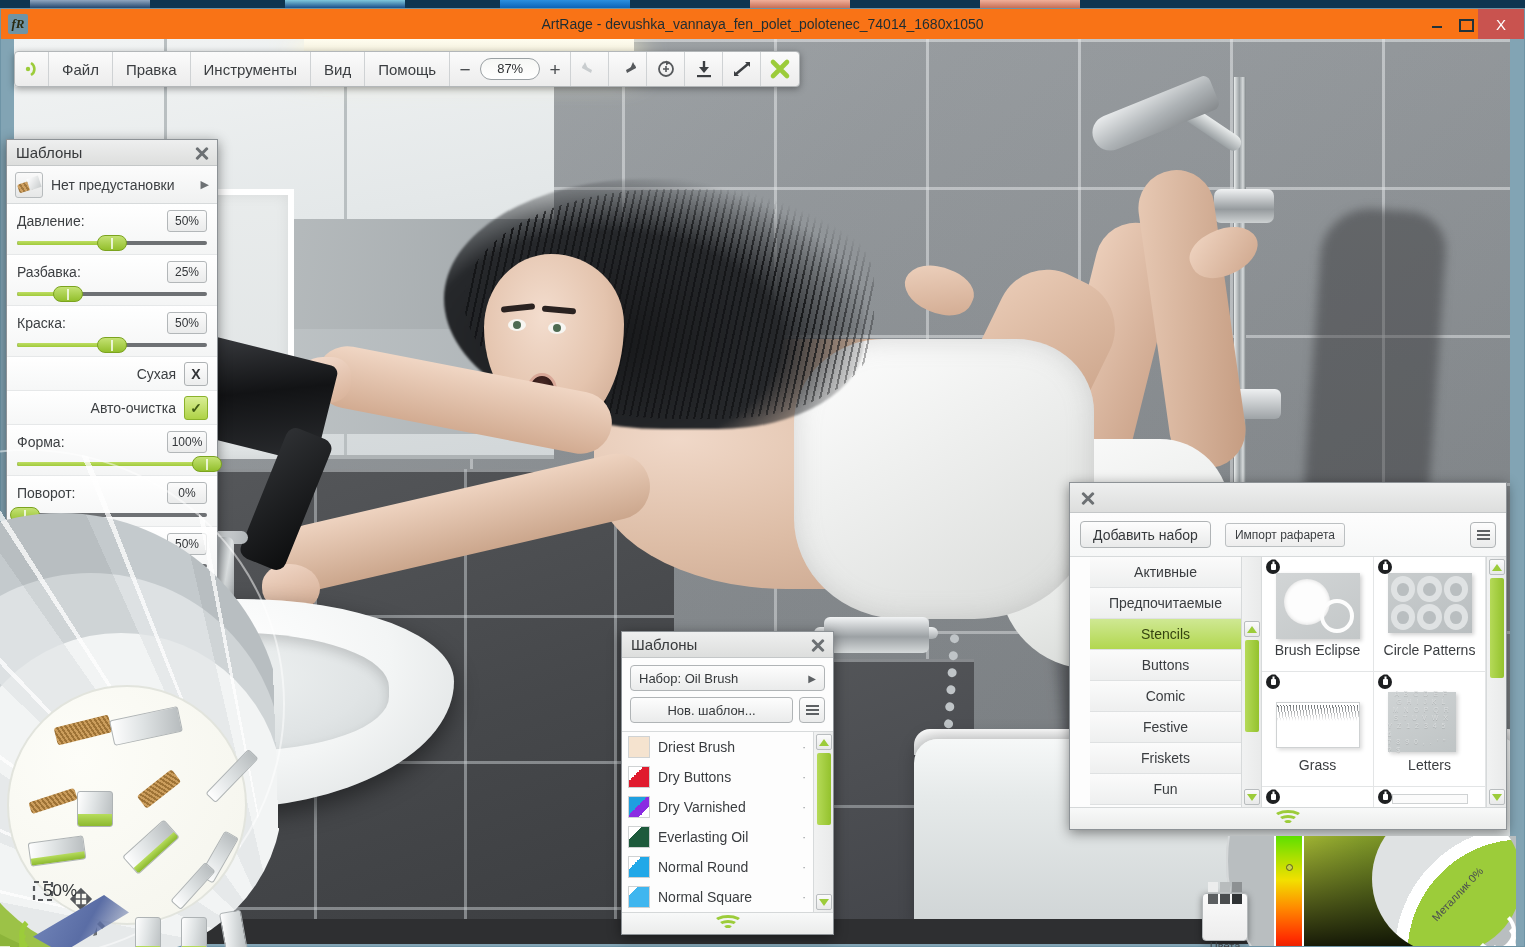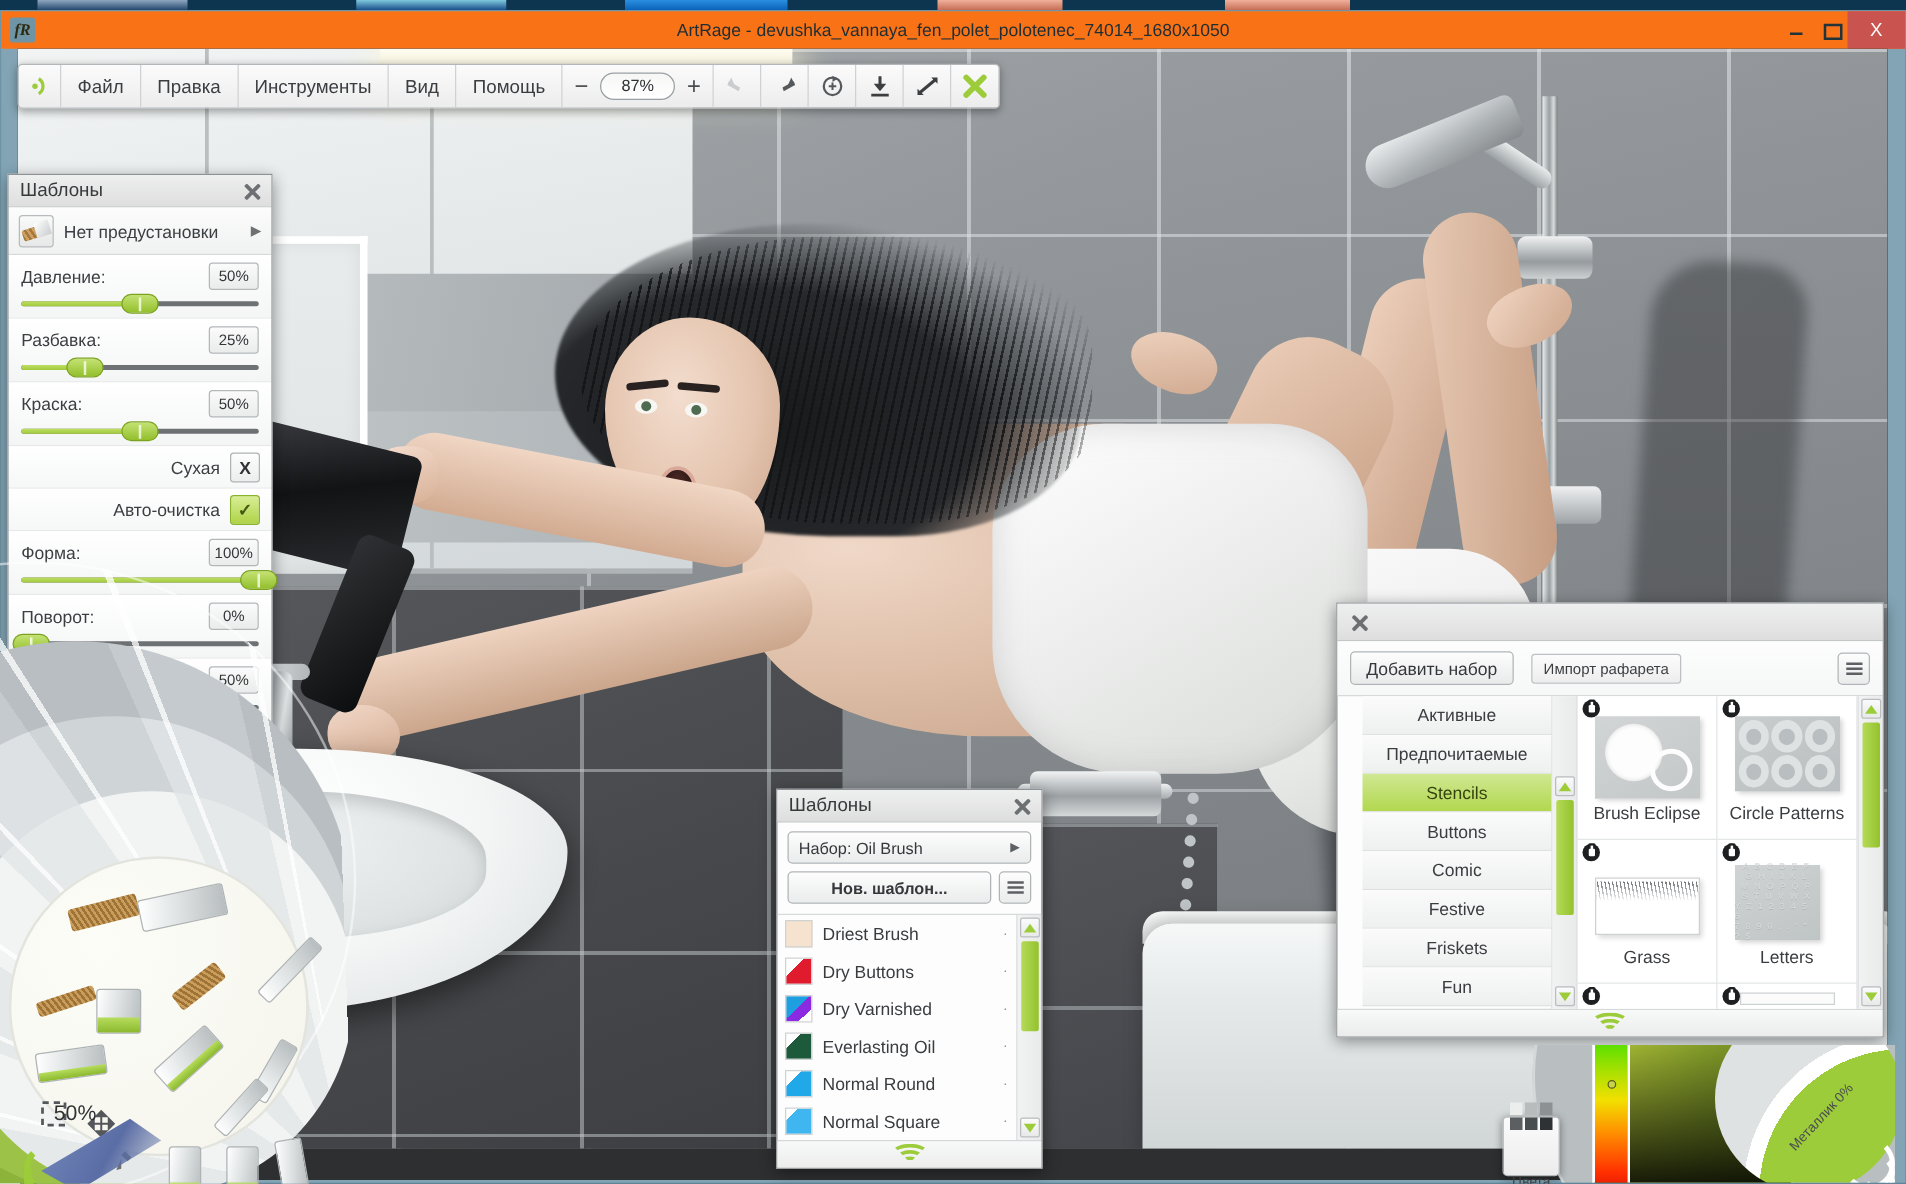--- a/index.html
+++ b/index.html
@@ -625,21 +625,21 @@
     cursor: pointer;
   }
   .pill .sp { flex: 1; }
   .pill .caret { font-size: 10px; color:#5d6164; }
   .t-newrow { padding: 6px 8px 8px 8px; display:flex; gap: 6px; }
   .btn-new {
     flex: 1; height: 26px;
     display:flex; align-items:center; justify-content:center;
     background: linear-gradient(180deg,#fdfdfd,#eaebeb);
     border: 1px solid #b0b4b6; border-radius: 4px;
-    font-size: 13px; color:#35383b; cursor:pointer;font-weight:bold;
+    font-size: 13px; color:#35383b; cursor:pointer;
   }
   .btn-hamb {
     width: 26px; height: 26px;
     background: linear-gradient(180deg,#fdfdfd,#eaebeb);
     border: 1px solid #b0b4b6; border-radius: 4px;
     display:flex; flex-direction:column; align-items:center; justify-content:center; gap:2px;
     cursor:pointer;
   }
   .btn-hamb i { width: 13px; height: 2px; background:#5d6164; display:block; }
   .tlist {

